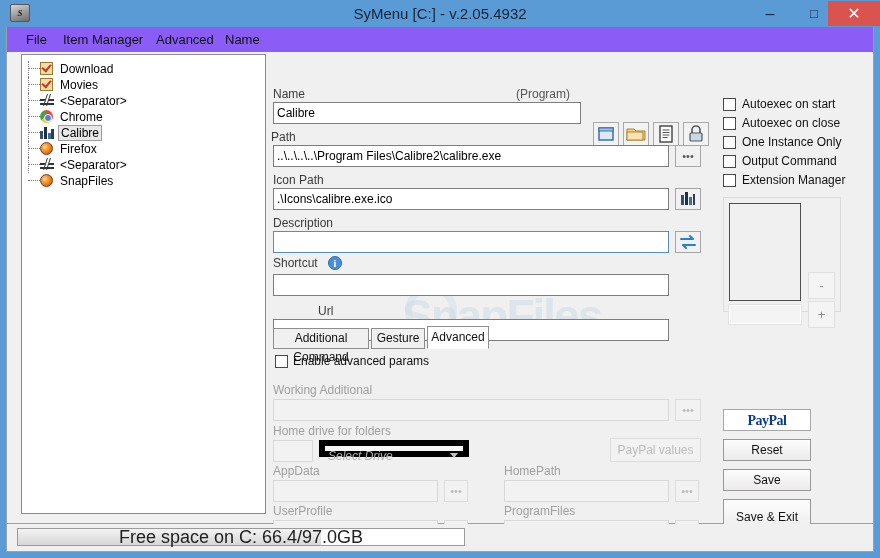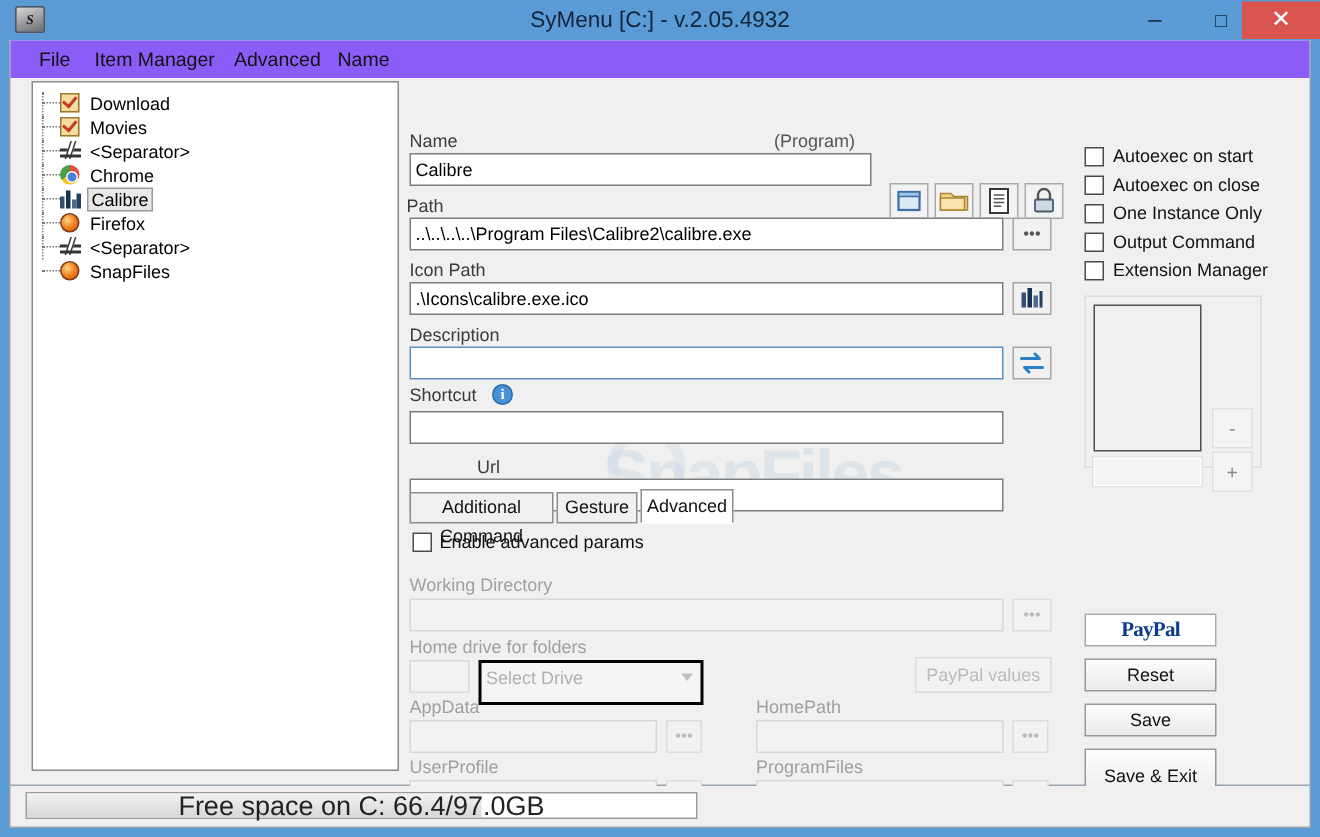--- a/index.html
+++ b/index.html
@@ -158,23 +158,23 @@
   .tab.active { background:#ffffff; border-bottom:1px solid #ffffff; }
 
   .cbox {
     position:absolute; width:13px; height:13px;
     background:#fff; border:1px solid #4a4a4a;
   }
   .cblabel { position:absolute; font-size:12px; color:#111; white-space:nowrap;}
 
   
   .fselect {
-    position:absolute; height:30px; background:#f5f5f5;
-    border:2px solid #000000; font-size:12px; color:#b0b0b0;
-    padding:0 3px; line-height:20px;
+    position:absolute; height:17px; background:#f5f5f5;
+    border:6px solid #000000; font-size:12px; color:#b0b0b0;
+    padding:0 3px; line-height:20px;font-style:italic;
   }
   .fselect .arw {
     position:absolute; right:5px; top:7px;
     border-left:4px solid transparent; border-right:4px solid transparent;
     border-top:5px solid #c0c0c0;
   }
 
   
   #right { position:absolute; left:710px; top:27px; width:160px; height:470px; }
   .rcb { position:absolute; left:6px; width:13px; height:13px; background:#fff; border:1px solid #4a4a4a;}
@@ -414,21 +414,21 @@
       <div class="flabel" style="left:2px; top:250px;margin-left:45px;">Url</div>
       <input class="finput" style="left: 2px; top: 265px; width: 396px;" value="">
 
       <div class="tab" style="left:2px; top:274px; width:96px;">Additional Command</div>
       <div class="tab" style="left:100px; top:274px; width:54px;">Gesture</div>
       <div class="tab active" style="left:156px; top:272px; width:62px; height:23px; line-height:21px;">Advanced</div>
 
       <div class="cbox" style="left:4px; top:301px;"></div>
       <div class="cblabel" style="left:22px; top:300px;">Enable advanced params</div>
 
-      <div class="flabel dim" style="left:2px; top:329px;">Working Directory</div>
+      <div class="flabel dim" style="left:2px; top:329px;">Working Additional</div>
       <input class="finput dis" style="left: 2px; top: 345px; width: 396px;" value="">
       <div class="sqbtn dis" style="left:404px; top:345px; width:26px; height:22px; line-height:20px;">•••</div>
 
       <div class="flabel dim" style="left:2px; top:370px;">Home drive for folders</div>
       <input class="finput dis" style="left: 2px; top: 386px; width: 40px;" value="">
       <div class="fselect" style="left:48px; top:386px; width:150px;">
         <span>Select Drive</span>
         <span class="arw"></span>
       </div>
       <div class="sqbtn dis" style="left:339px; top:384px; width:91px; height:24px; line-height:22px; font-size:12px;">PayPal values</div>

